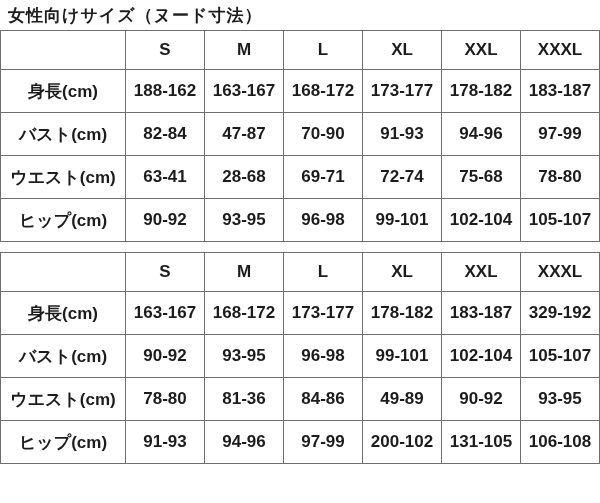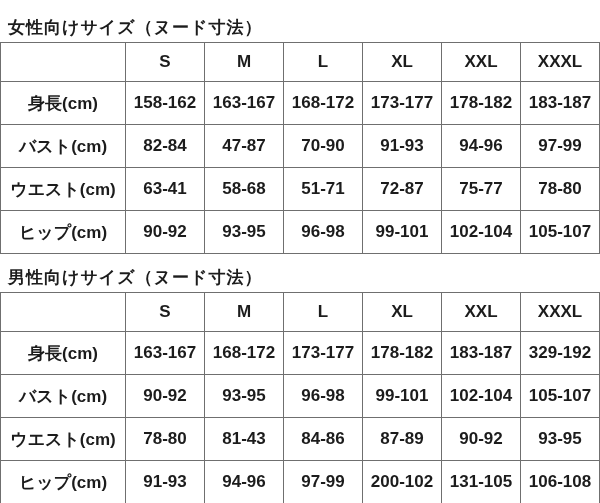--- a/index.html
+++ b/index.html
@@ -8,21 +8,21 @@
     background: #ffffff;
     width: 600px;
     font-family: "Liberation Sans", sans-serif;
     color: #1c1c1c;
   }
   .page {
     width: 600px;
     height: 503px;
     background: #ffffff;
     box-sizing: border-box;
-    padding-top: 14px;
+    padding-top: 2px;
   }
   .size-block { margin-bottom: 10px; }
   .block-title {
     font-size: 17px;
     font-weight: bold;
     letter-spacing: 1px;
     padding: 2px 0 3px 8px;
     color: #1c1c1c;
   }
   table.size-table {
@@ -72,60 +72,59 @@
         <th></th>
         <th>S</th>
         <th>M</th>
         <th>L</th>
         <th>XL</th>
         <th>XXL</th>
         <th>XXXL</th>
       </tr>
       <tr class="data-row">
         <th class="row-label">身長(cm)</th>
-        <td class="value-cell">158-162</td>
+        <td class="value-cell">188-162</td>
         <td class="value-cell">163-167</td>
         <td class="value-cell">168-172</td>
         <td class="value-cell">173-177</td>
         <td class="value-cell">178-182</td>
         <td class="value-cell">183-187</td>
       </tr>
       <tr class="data-row">
         <th class="row-label">バスト(cm)</th>
         <td class="value-cell">82-84</td>
         <td class="value-cell">47-87</td>
         <td class="value-cell">70-90</td>
         <td class="value-cell">91-93</td>
         <td class="value-cell">94-96</td>
         <td class="value-cell">97-99</td>
       </tr>
       <tr class="data-row">
         <th class="row-label">ウエスト(cm)</th>
         <td class="value-cell">63-41</td>
-        <td class="value-cell">58-68</td>
-        <td class="value-cell">51-71</td>
-        <td class="value-cell">72-87</td>
-        <td class="value-cell">75-77</td>
+        <td class="value-cell">28-68</td>
+        <td class="value-cell">69-71</td>
+        <td class="value-cell">72-74</td>
+        <td class="value-cell">75-68</td>
         <td class="value-cell">78-80</td>
       </tr>
       <tr class="data-row">
         <th class="row-label">ヒップ(cm)</th>
         <td class="value-cell">90-92</td>
         <td class="value-cell">93-95</td>
         <td class="value-cell">96-98</td>
         <td class="value-cell">99-101</td>
         <td class="value-cell">102-104</td>
         <td class="value-cell">105-107</td>
       </tr>
     </tbody>
       </table>
   </div>
 
   <div class="size-block">
-    <div class="block-title">男性向けサイズ（ヌード寸法）</div>
     <table class="size-table">
       <colgroup>
         <col class="label-col">
           <col class="size-col">
           <col class="size-col">
           <col class="size-col">
           <col class="size-col">
           <col class="size-col">
           <col class="size-col">
       </colgroup>
@@ -153,23 +152,23 @@
         <td class="value-cell">90-92</td>
         <td class="value-cell">93-95</td>
         <td class="value-cell">96-98</td>
         <td class="value-cell">99-101</td>
         <td class="value-cell">102-104</td>
         <td class="value-cell">105-107</td>
       </tr>
       <tr class="data-row">
         <th class="row-label">ウエスト(cm)</th>
         <td class="value-cell">78-80</td>
-        <td class="value-cell">81-43</td>
+        <td class="value-cell">81-36</td>
         <td class="value-cell">84-86</td>
-        <td class="value-cell">87-89</td>
+        <td class="value-cell">49-89</td>
         <td class="value-cell">90-92</td>
         <td class="value-cell">93-95</td>
       </tr>
       <tr class="data-row">
         <th class="row-label">ヒップ(cm)</th>
         <td class="value-cell">91-93</td>
         <td class="value-cell">94-96</td>
         <td class="value-cell">97-99</td>
         <td class="value-cell">200-102</td>
         <td class="value-cell">131-105</td>

